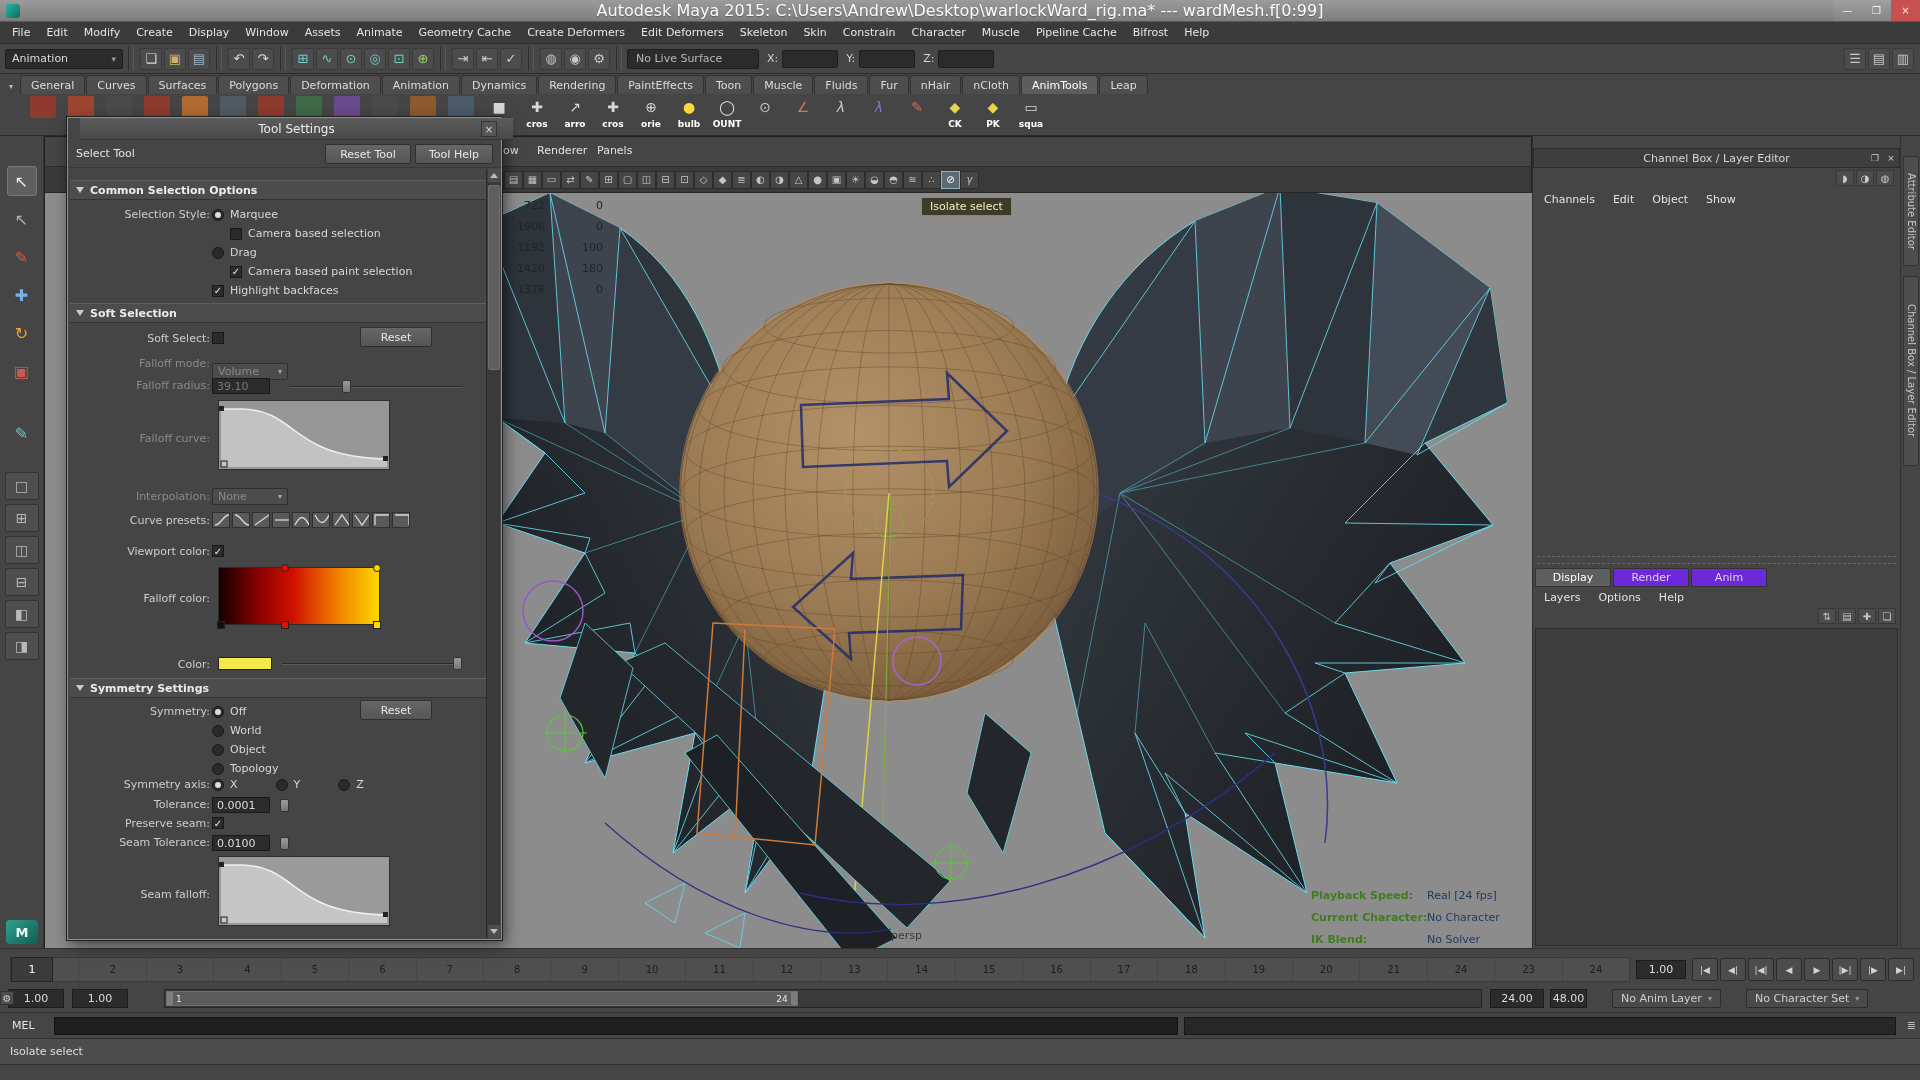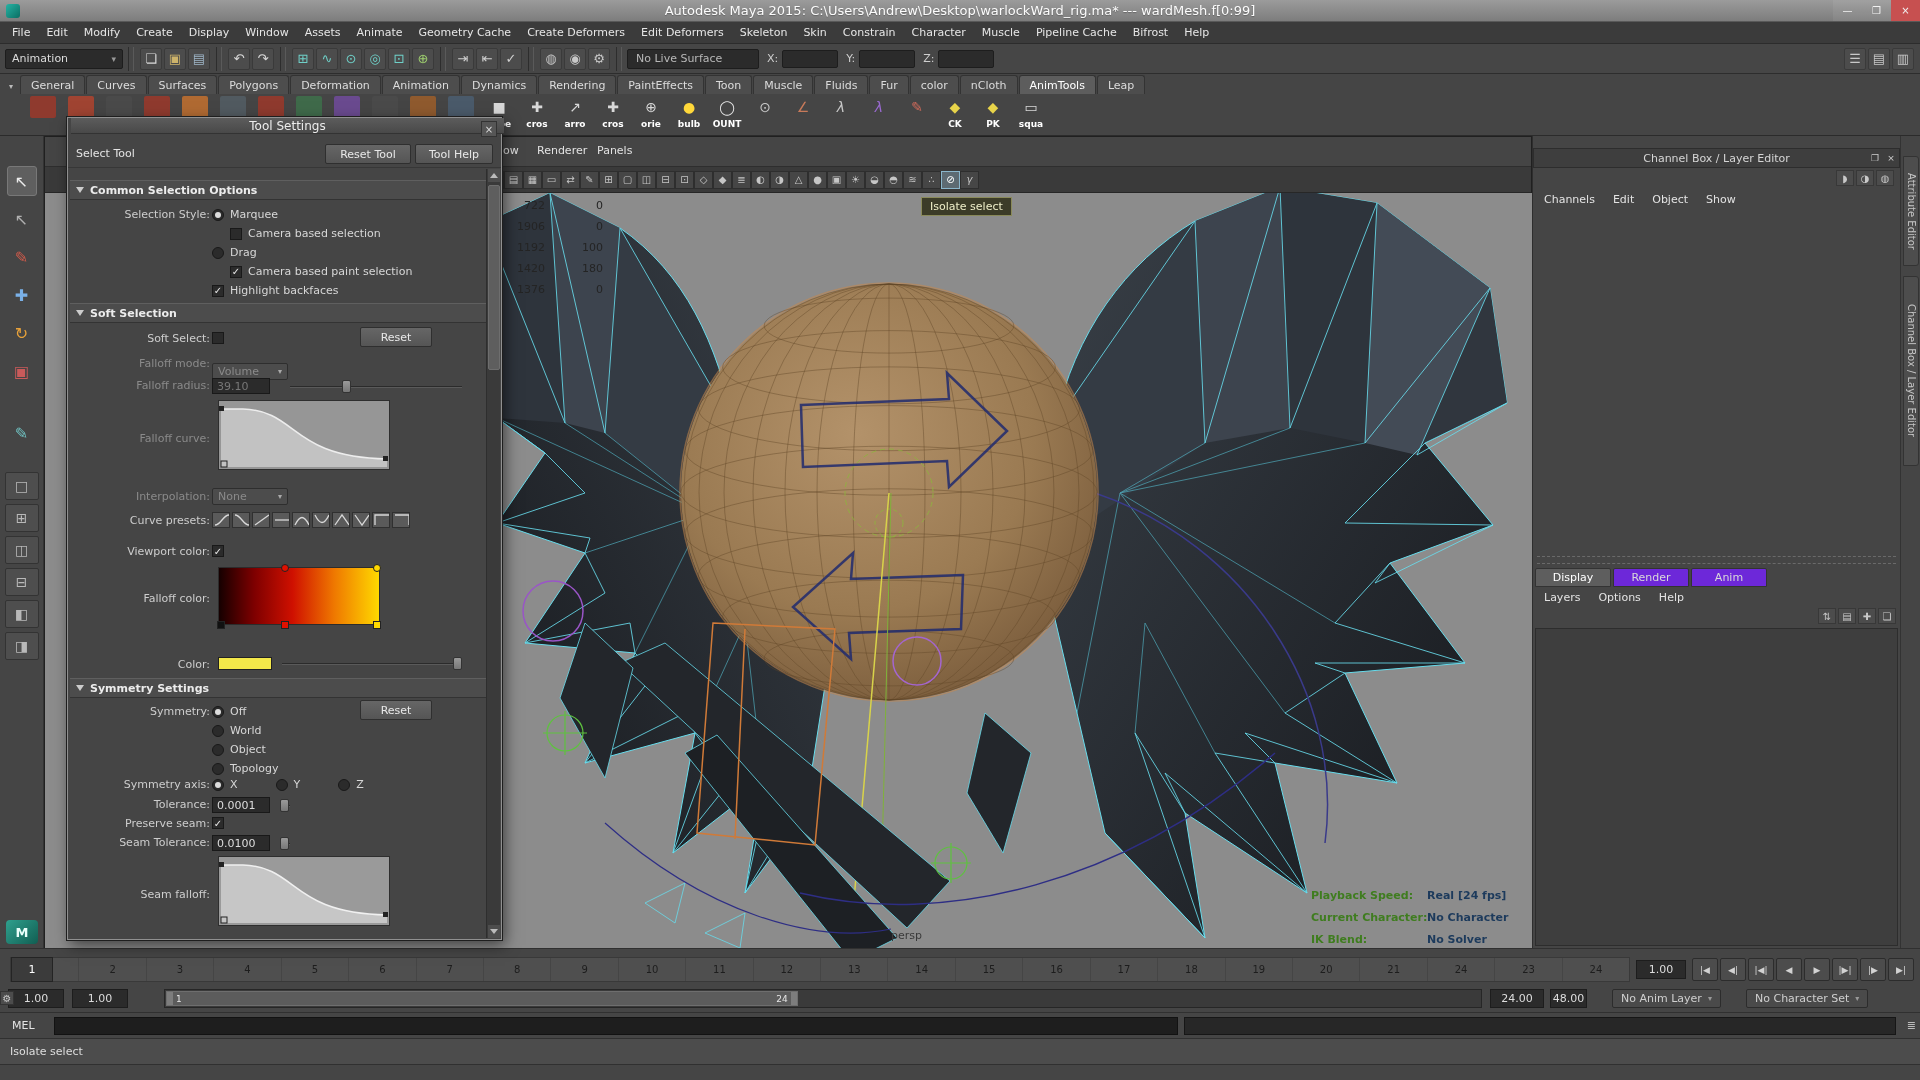--- a/index.html
+++ b/index.html
@@ -3,21 +3,21 @@
 <meta charset="utf-8">
 <style>
   *{box-sizing:border-box;margin:0;padding:0}
   html,body{width:1920px;height:1080px;overflow:hidden}
   body{background:#2a2a2a;font-family:"DejaVu Sans","Liberation Sans",sans-serif;font-size:11px;color:#ddd}
   #root{position:relative;width:1920px;height:1080px;background:#454545}
 
   
   #titlebar{position:absolute;top:0;left:0;right:0;height:22px;background:linear-gradient(#9b9b9b,#7d7d7d);border-bottom:1px solid #595959;display:flex;align-items:center}
   #app-icon{width:14px;height:14px;margin:0 6px;background:linear-gradient(135deg,#27b3a4,#0b6e63);border-radius:3px}
-  #window-title{position:absolute;left:0;right:0;text-align:center;font-size:13px;color:#fcfcfc;text-shadow:0 1px 1px rgba(0,0,0,.25)}
+  #window-title{position:absolute;left:0;right:0;text-align:center;font-size:16px;color:#fcfcfc;text-shadow:0 1px 1px rgba(0,0,0,.25)}
   #win-buttons{position:absolute;right:0;top:0;display:flex;height:21px}
   .win-btn{width:29px;height:21px;display:flex;align-items:center;justify-content:center;color:#f2f2f2;font-size:10px;background:rgba(255,255,255,.06)}
   .win-btn.close{background:#c75050}
 
   
   #menubar{position:absolute;top:22px;left:0;right:0;height:22px;background:#3b3b3b;border-bottom:1px solid #2c2c2c;display:flex;align-items:center;padding-left:4px}
   .menu-item{padding:0 8px;line-height:22px;color:#e6e6e6;white-space:nowrap}
 
   
   #statusline{position:absolute;top:44px;left:0;right:0;height:30px;background:#464646;border-bottom:1px solid #2d2d2d;display:flex;align-items:center;padding:0 5px}
@@ -63,21 +63,21 @@
   .vp-icon{width:19px;height:18px;border:1px solid #2e2e2e;background:#464646;color:#c6c6c6;display:flex;align-items:center;justify-content:center;font-size:10px}
   .vp-icon.active{background:#5d6a72;border-color:#8ab6cc;color:#fff}
   #scene{position:absolute;left:0;top:56px;width:1488px;height:756px}
   #vp-tooltip{position:absolute;left:876px;top:60px;height:19px;padding:0 8px;line-height:17px;background:#3c3c28;border:1px solid #8a8a5a;color:#efefc9;z-index:5}
   #hud-counts{position:absolute;left:438px;top:58px;color:#242424}
   .hud-row{display:flex;height:21px;line-height:21px}
   .hud-a{width:62px;text-align:right}
   .hud-b{width:58px;text-align:right}
   .pb-row{position:absolute;left:1266px;white-space:nowrap}
   .pb-label{display:inline-block;width:116px;color:#3f7d1f;font-weight:bold}
-  .pb-value{color:#1c3a5c;font-weight:bold}
+  .pb-value{color:#1c3a5c;font-weight:normal}
   #persp-label{position:absolute;left:846px;top:792px;color:#3a3a3a}
 
   
   #channelbox{position:absolute;left:1532px;top:0;width:368px;height:812px;background:#454545;border-left:1px solid #2e2e2e}
   #cb-header{position:absolute;left:0;top:12px;width:100%;height:20px;background:#3e3e3e;border:1px solid #2d2d2d;display:flex;align-items:center}
   #cb-title{position:absolute;left:0;right:0;text-align:center;color:#d6d6d6}
   #cb-header-icons{margin-left:auto;display:flex;z-index:2}
   .cb-hicon{width:16px;height:16px;display:flex;align-items:center;justify-content:center;color:#cfcfcf;font-size:9px}
   #cb-manips{position:absolute;right:6px;top:34px;display:flex}
   .cb-micon{width:18px;height:16px;display:flex;align-items:center;justify-content:center;color:#c9c9c9;font-size:10px;border:1px solid #383838;background:#4c4c4c;margin-left:2px}
@@ -95,21 +95,21 @@
   #layer-icons{position:absolute;right:4px;top:472px;display:flex}
   .layer-icon{width:18px;height:16px;display:flex;align-items:center;justify-content:center;color:#c9c9c9;font-size:10px;border:1px solid #383838;background:#4c4c4c;margin-left:2px}
   #layer-list{position:absolute;left:2px;right:2px;top:492px;bottom:2px;background:#3e3e3e;border:1px solid #2d2d2d}
 
   
   #vstrip{position:absolute;left:1900px;top:0;width:20px;height:812px;background:#454545;border-left:1px solid #333}
   .vtab{position:absolute;left:2px;width:16px;writing-mode:vertical-rl;font-size:10px;color:#c6c6c6;background:#4d4d4d;border:1px solid #333;border-radius:0 3px 3px 0;display:flex;align-items:center;justify-content:center;padding:6px 0}
 
   
   #toolsettings{position:absolute;left:67px;top:117px;width:435px;height:823px;background:#454545;border:1px solid #909090;outline:1px solid #1e1e1e;box-shadow:3px 5px 14px rgba(0,0,0,.55);z-index:40}
-  #ts-titlebar{position:absolute;left:3px;top:0;width:100%;height:16px;background:linear-gradient(#5c5c5c,#494949);border-bottom:1px solid #333;display:flex;align-items:center}
+  #ts-titlebar{position:absolute;left:12px;top:0;width:100%;height:22px;background:linear-gradient(#5c5c5c,#494949);border-bottom:1px solid #333;display:flex;align-items:center}
   #ts-title{position:absolute;left:0;right:0;text-align:center;font-size:12px;color:#ececec}
   #ts-close{position:absolute;right:4px;top:3px;width:16px;height:16px;display:flex;align-items:center;justify-content:center;color:#ddd;background:#565656;border:1px solid #333;font-size:10px;z-index:2}
   #ts-tabrow{position:absolute;left:0;top:22px;width:100%;height:28px;border-bottom:1px solid #373737;display:flex;align-items:center}
   #ts-toolname{margin-left:8px;color:#e4e4e4}
   .ts-btn{height:20px;padding:0 12px;background:linear-gradient(#666,#555);border:1px solid #2f2f2f;border-radius:2px;color:#e8e8e8;display:flex;align-items:center;margin-left:4px}
   #ts-resetbtn{position:absolute;left:253px;top:4px;width:86px;justify-content:center}
   #ts-helpbtn{position:absolute;left:343px;top:4px;width:78px;justify-content:center}
   .ts-section{position:absolute;left:2px;width:417px;height:20px;background:#4c4c4c;border-top:1px solid #5f5f5f;border-bottom:1px solid #333;display:flex;align-items:center;font-weight:bold;color:#ececec}
   .ts-section:before{content:"";width:0;height:0;border-left:4px solid transparent;border-right:4px solid transparent;border-top:6px solid #ccc;margin:0 6px}
   .ts-label{position:absolute;width:138px;text-align:right;color:#cdcdcd;height:17px;line-height:17px}
@@ -314,21 +314,21 @@
         <span class="shelf-tab">Polygons</span>
         <span class="shelf-tab">Deformation</span>
         <span class="shelf-tab">Animation</span>
         <span class="shelf-tab">Dynamics</span>
         <span class="shelf-tab">Rendering</span>
         <span class="shelf-tab">PaintEffects</span>
         <span class="shelf-tab">Toon</span>
         <span class="shelf-tab">Muscle</span>
         <span class="shelf-tab">Fluids</span>
         <span class="shelf-tab">Fur</span>
-        <span class="shelf-tab">color</span>
+        <span class="shelf-tab">nHair</span>
         <span class="shelf-tab">nCloth</span>
         <span class="shelf-tab active">AnimTools</span>
         <span class="shelf-tab">Leap</span>
       </span>
   </div>
 
   <div id="shelf">
 
   <span class="shelf-item">
       <i class="s-ico" style="background: rgb(143, 58, 46);"></i>

